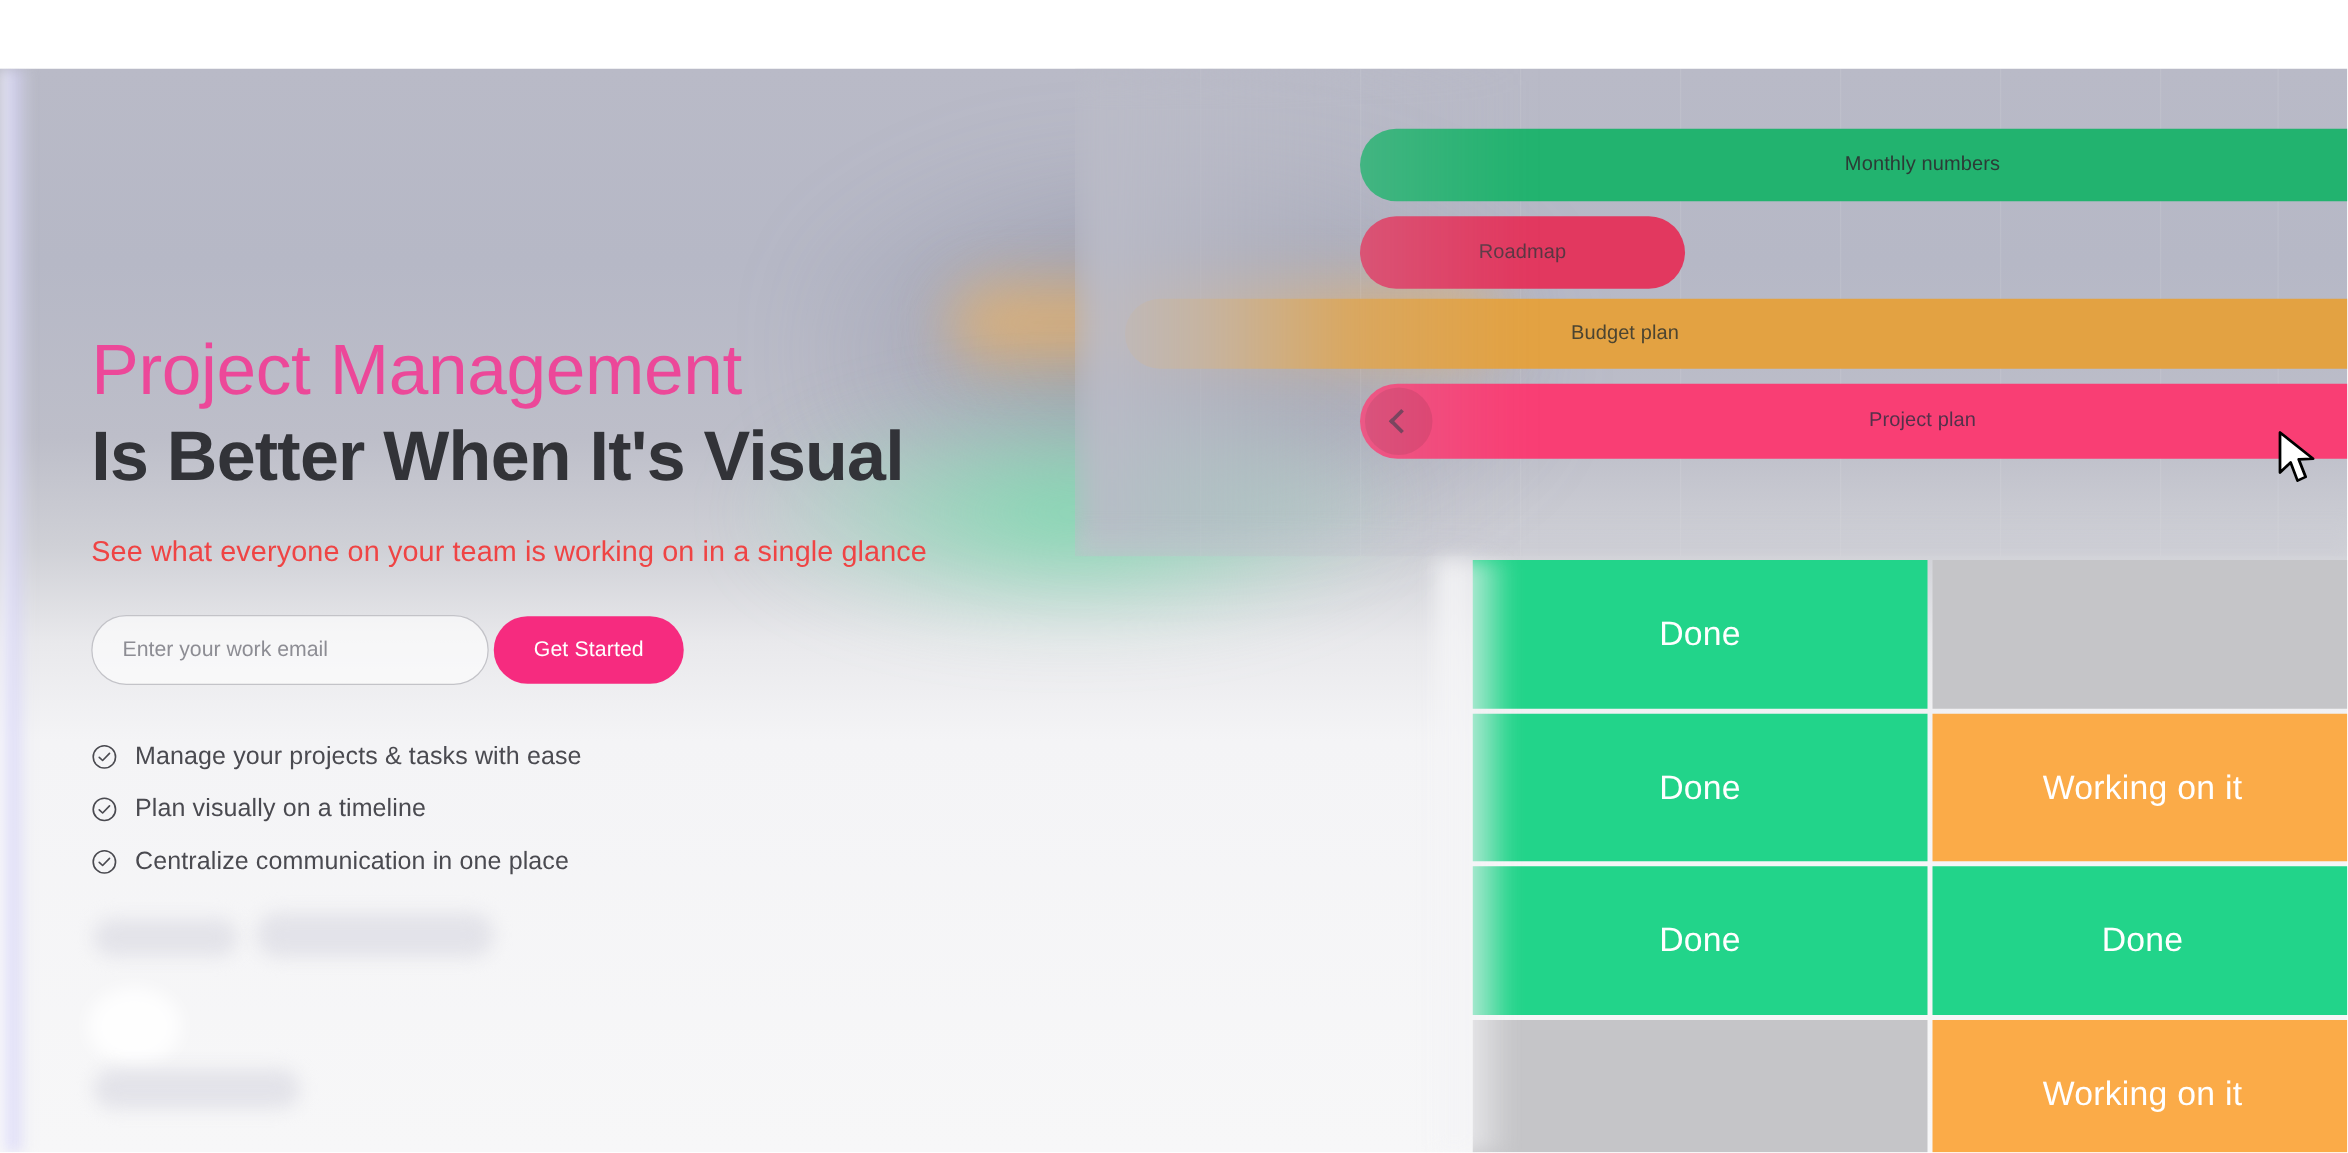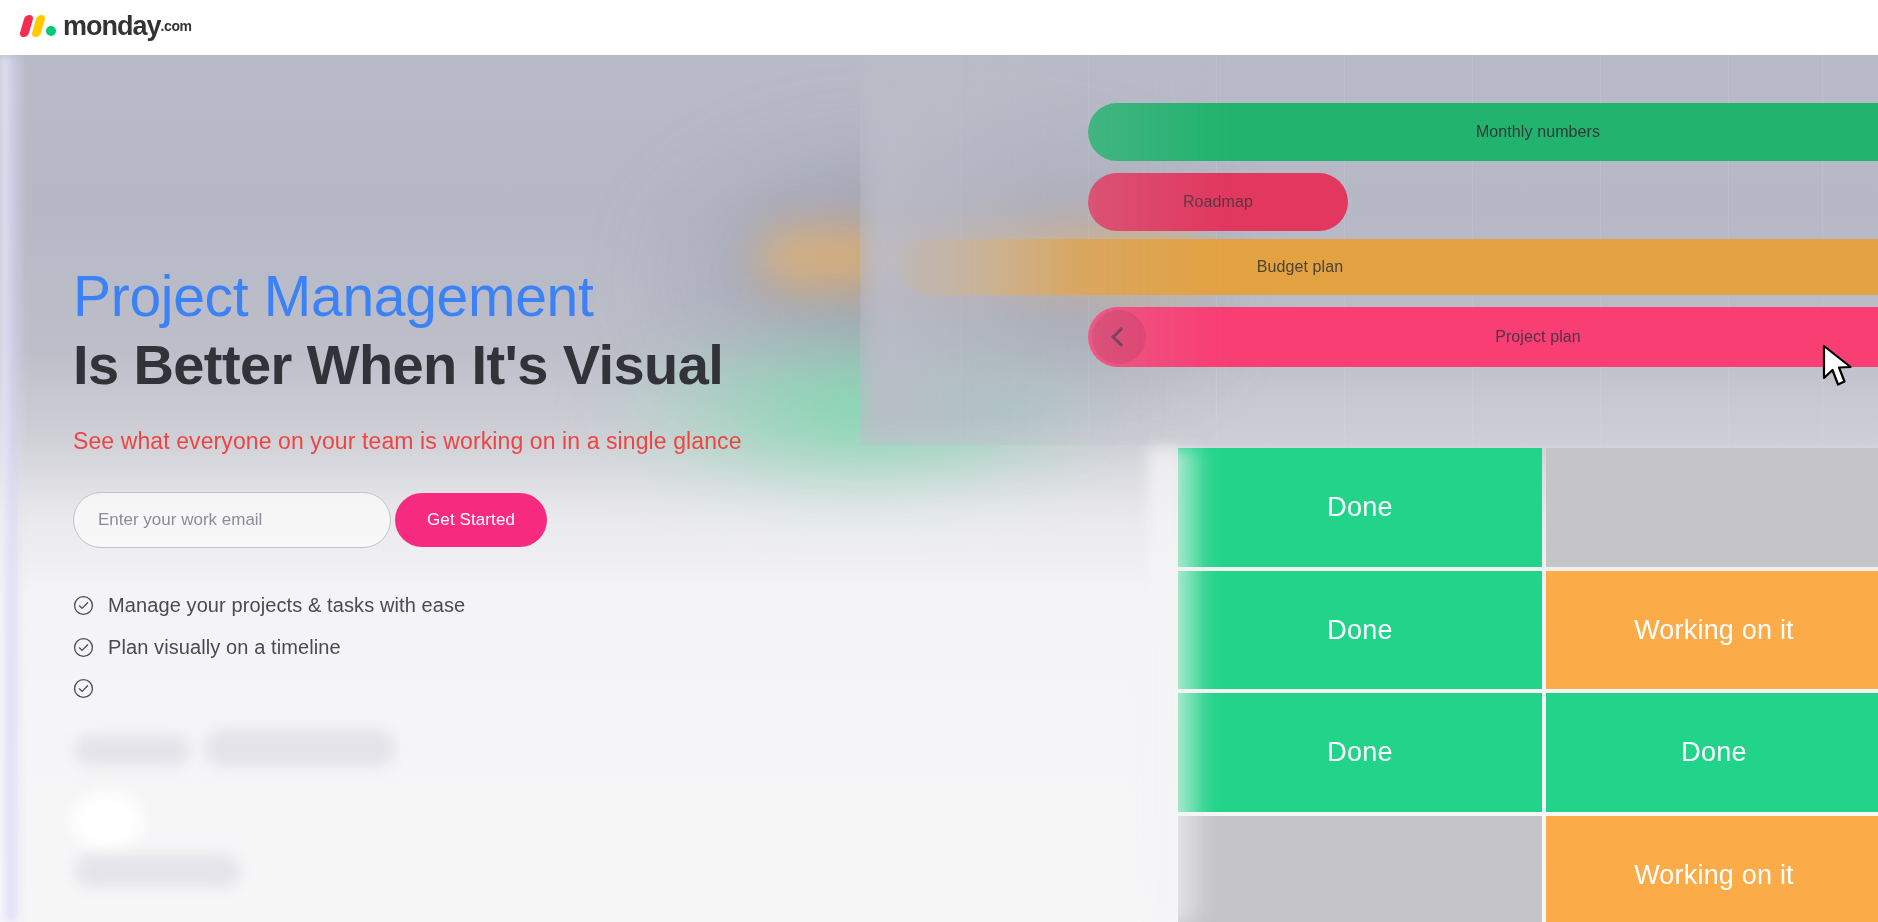--- a/index.html
+++ b/index.html
@@ -141,21 +141,21 @@
   .cell.empty   { background:#c5c5c8; }
   .grid-left-fade {
     position:absolute; left:1150px; top:448px; width:60px; height:474px;
     background:linear-gradient(90deg, rgba(244,244,246,1) 0%, rgba(244,244,246,0.55) 55%, rgba(244,244,246,0) 100%);
     filter:blur(8px); z-index:12; pointer-events:none;
   }
 
   
   .copy { position:absolute; left:73px; top:265px; width:900px; z-index:20; }
   .h1-light {
-    font-size:57px; font-weight:300; color:#3b82f6;
+    font-size:57px; font-weight:300; color:#ec4899;
     letter-spacing:-0.3px; line-height:1.12;
   }
   .h1-bold {
     font-size:56px; font-weight:bold; color:#323338;
     letter-spacing:-0.6px; line-height:1.2; margin-top:2px;
   }
   .subtitle {
     margin-top:30px; font-size:23px; font-weight:300; color:#ef4444;
     letter-spacing:0.1px;
   }
@@ -188,31 +188,20 @@
   .ghost.g4 { left:70px; top:790px; width:75px; height:62px; border-radius:50%; background:rgba(255,255,255,0.85); }
 
   
   .cursor { position:absolute; left:1822px; top:344px; z-index:90; pointer-events:none; }
 </style>
 </head>
 <body>
 
 <div class="page">
 
-  <div class="header">
-    <div class="logo">
-      <span class="logo-marks">
-        <span class="slash s1"></span>
-        <span class="slash s2"></span>
-        <span class="dotmark"></span>
-      </span>
-      <span class="logo-word">monday</span>
-      <span class="logo-com">.com</span>
-    </div>
-  </div>
 
   <div class="hero">
     <div class="edge-strip"></div>
     <div class="glow-dark-a"></div>
     <div class="glow-orange-a"></div>
     <div class="glow-green"></div>
   </div>
 
   <div class="timeline">
     <div class="tl-gridline" style="left:100px"></div>
@@ -288,20 +277,21 @@
           <circle cx="12" cy="12" r="10.2" fill="none" stroke="#4a4a50" stroke-width="1.5"></circle>
           <path d="M7.3 12.4 L10.4 15.3 L16.7 8.8" fill="none" stroke="#4a4a50" stroke-width="1.5" stroke-linecap="round" stroke-linejoin="round"></path>
         </svg>
         <span class="feature-label">Plan visually on a timeline</span>
       </div>
       <div class="feature">
         <svg class="check-icon" viewBox="0 0 24 24">
           <circle cx="12" cy="12" r="10.2" fill="none" stroke="#4a4a50" stroke-width="1.5"></circle>
           <path d="M7.3 12.4 L10.4 15.3 L16.7 8.8" fill="none" stroke="#4a4a50" stroke-width="1.5" stroke-linecap="round" stroke-linejoin="round"></path>
         </svg>
+        <span class="feature-label">Centralize communication in one place</span>
       </div>
     </div>
   </div>
 
   <svg class="cursor" width="34" height="46" viewBox="0 0 34 46">
     <path d="M2 2 L2 34 L10.5 26 L16 40.5 L22.5 37.5 L17 23.5 L28.5 23 Z" fill="#ffffff" stroke="#000000" stroke-width="2.2" stroke-linejoin="round"></path>
   </svg>
 
 </div>
 

